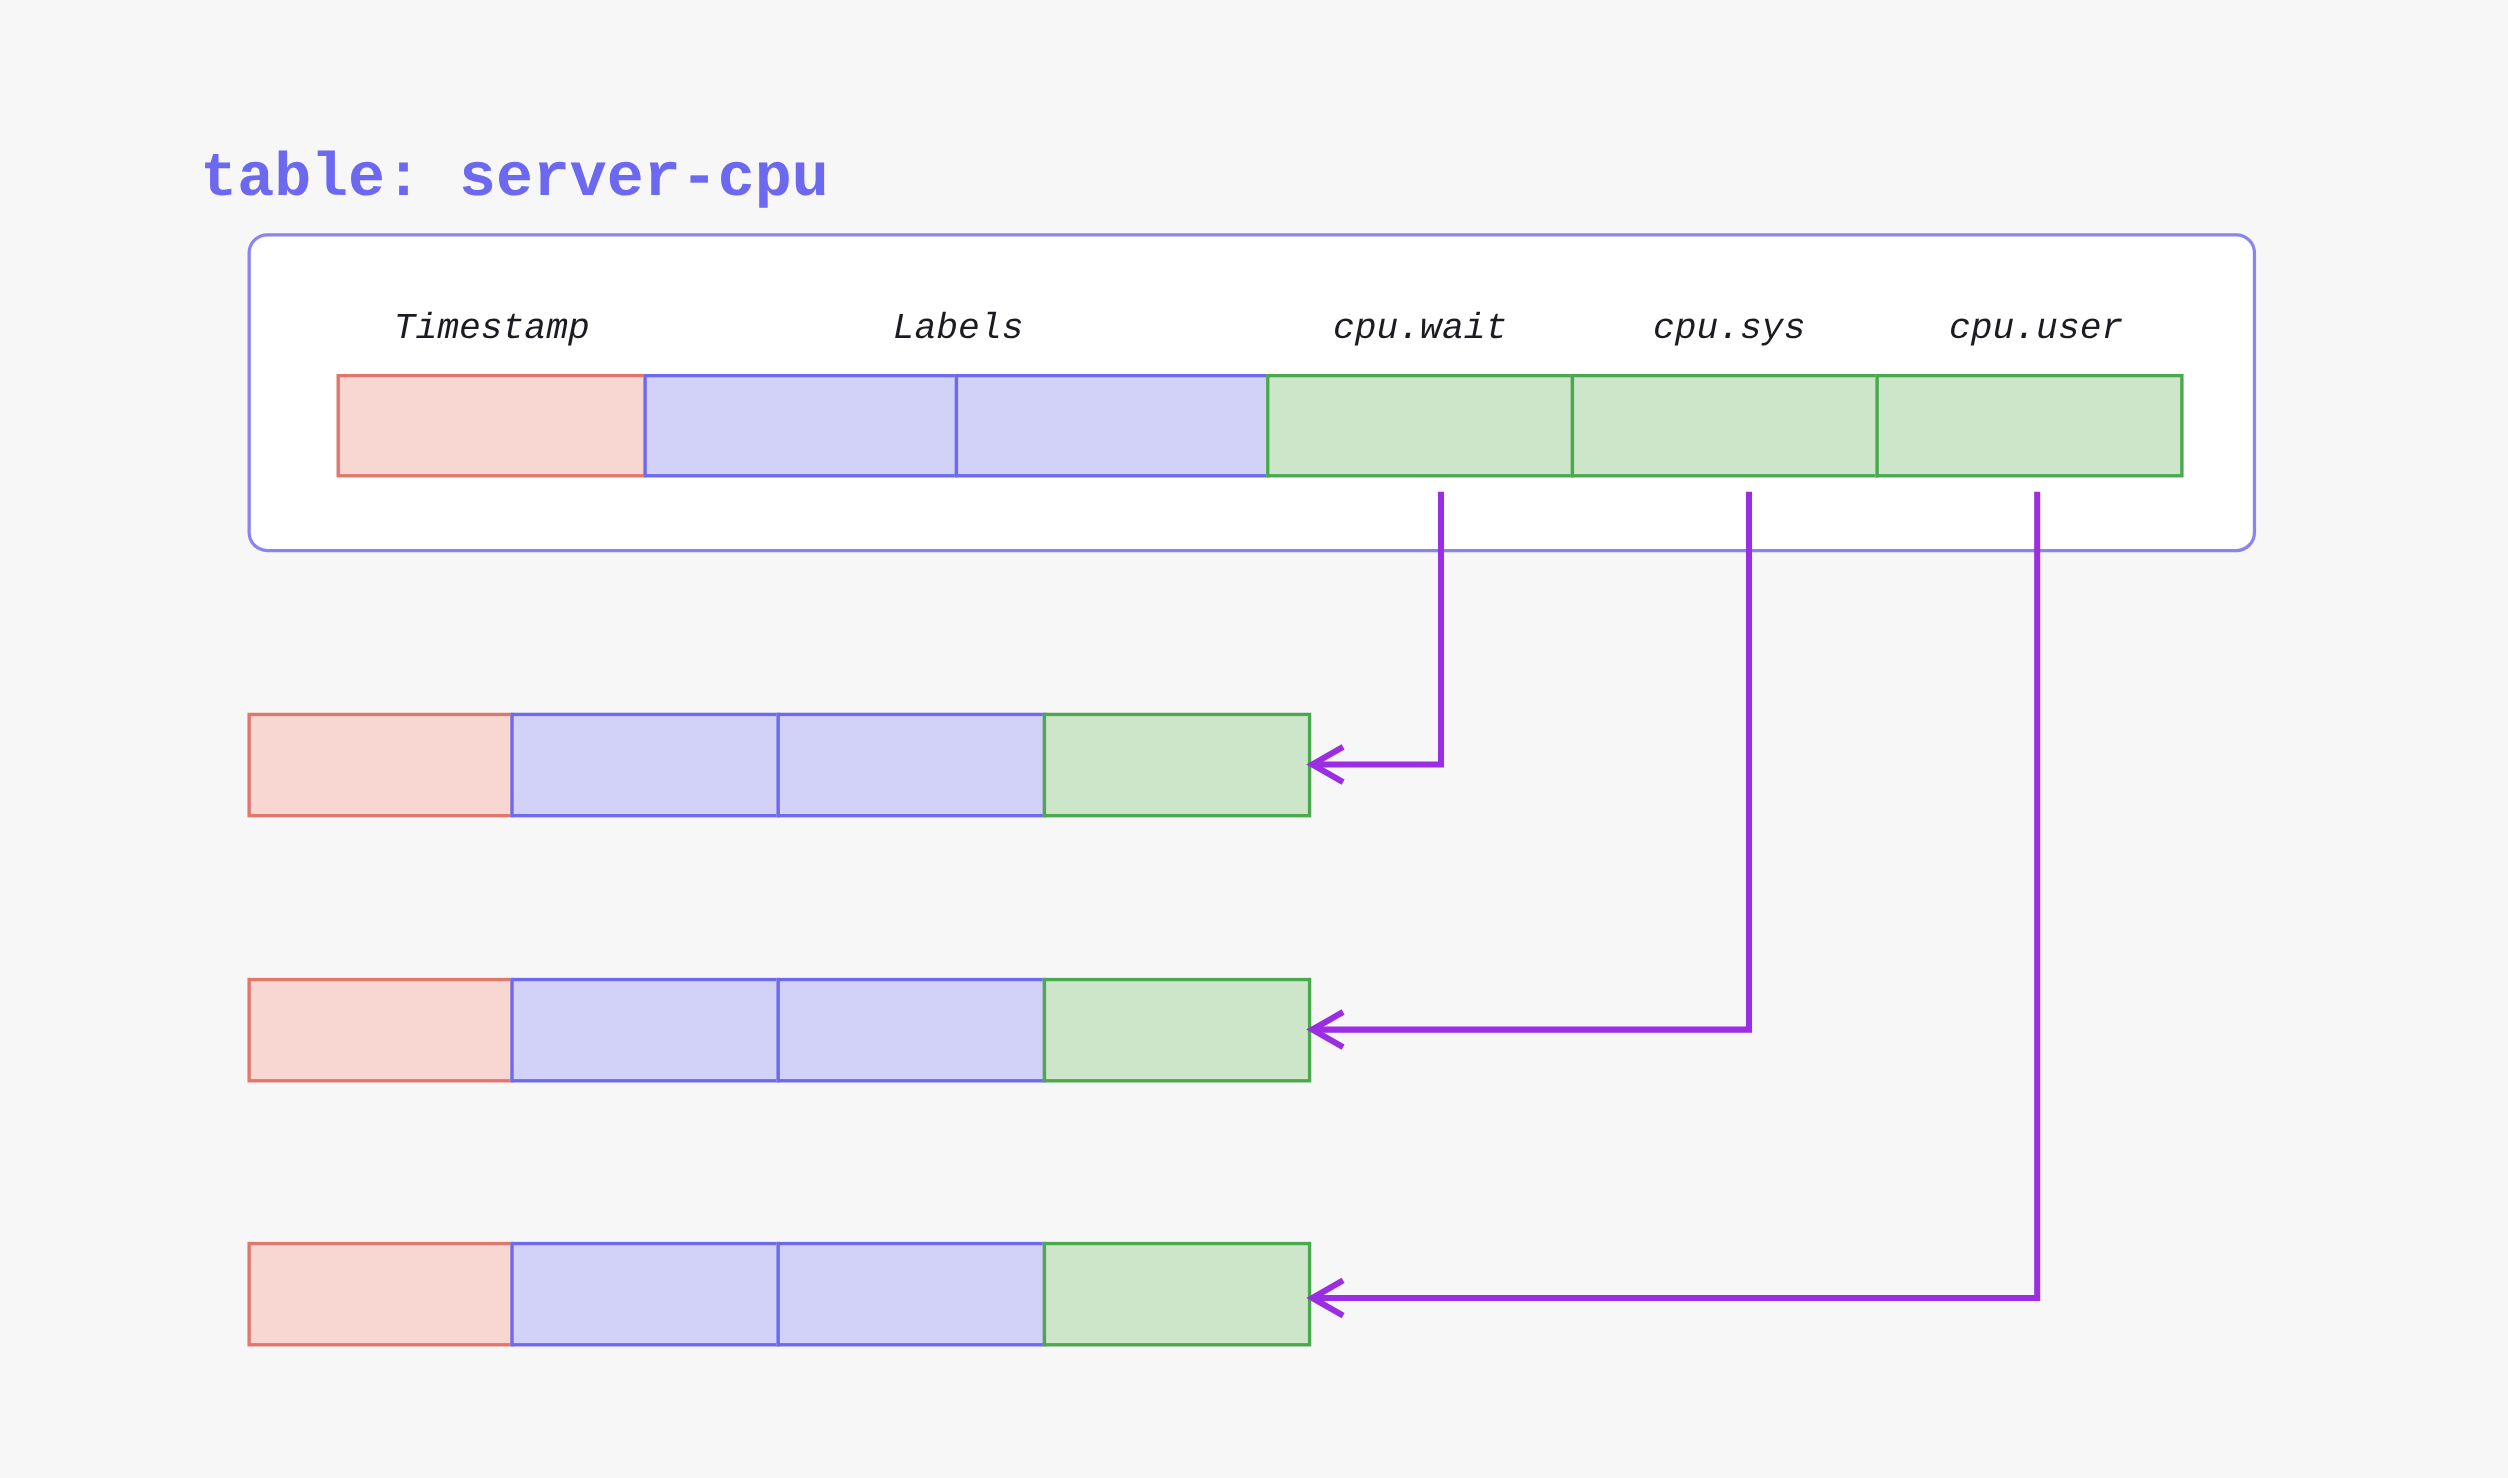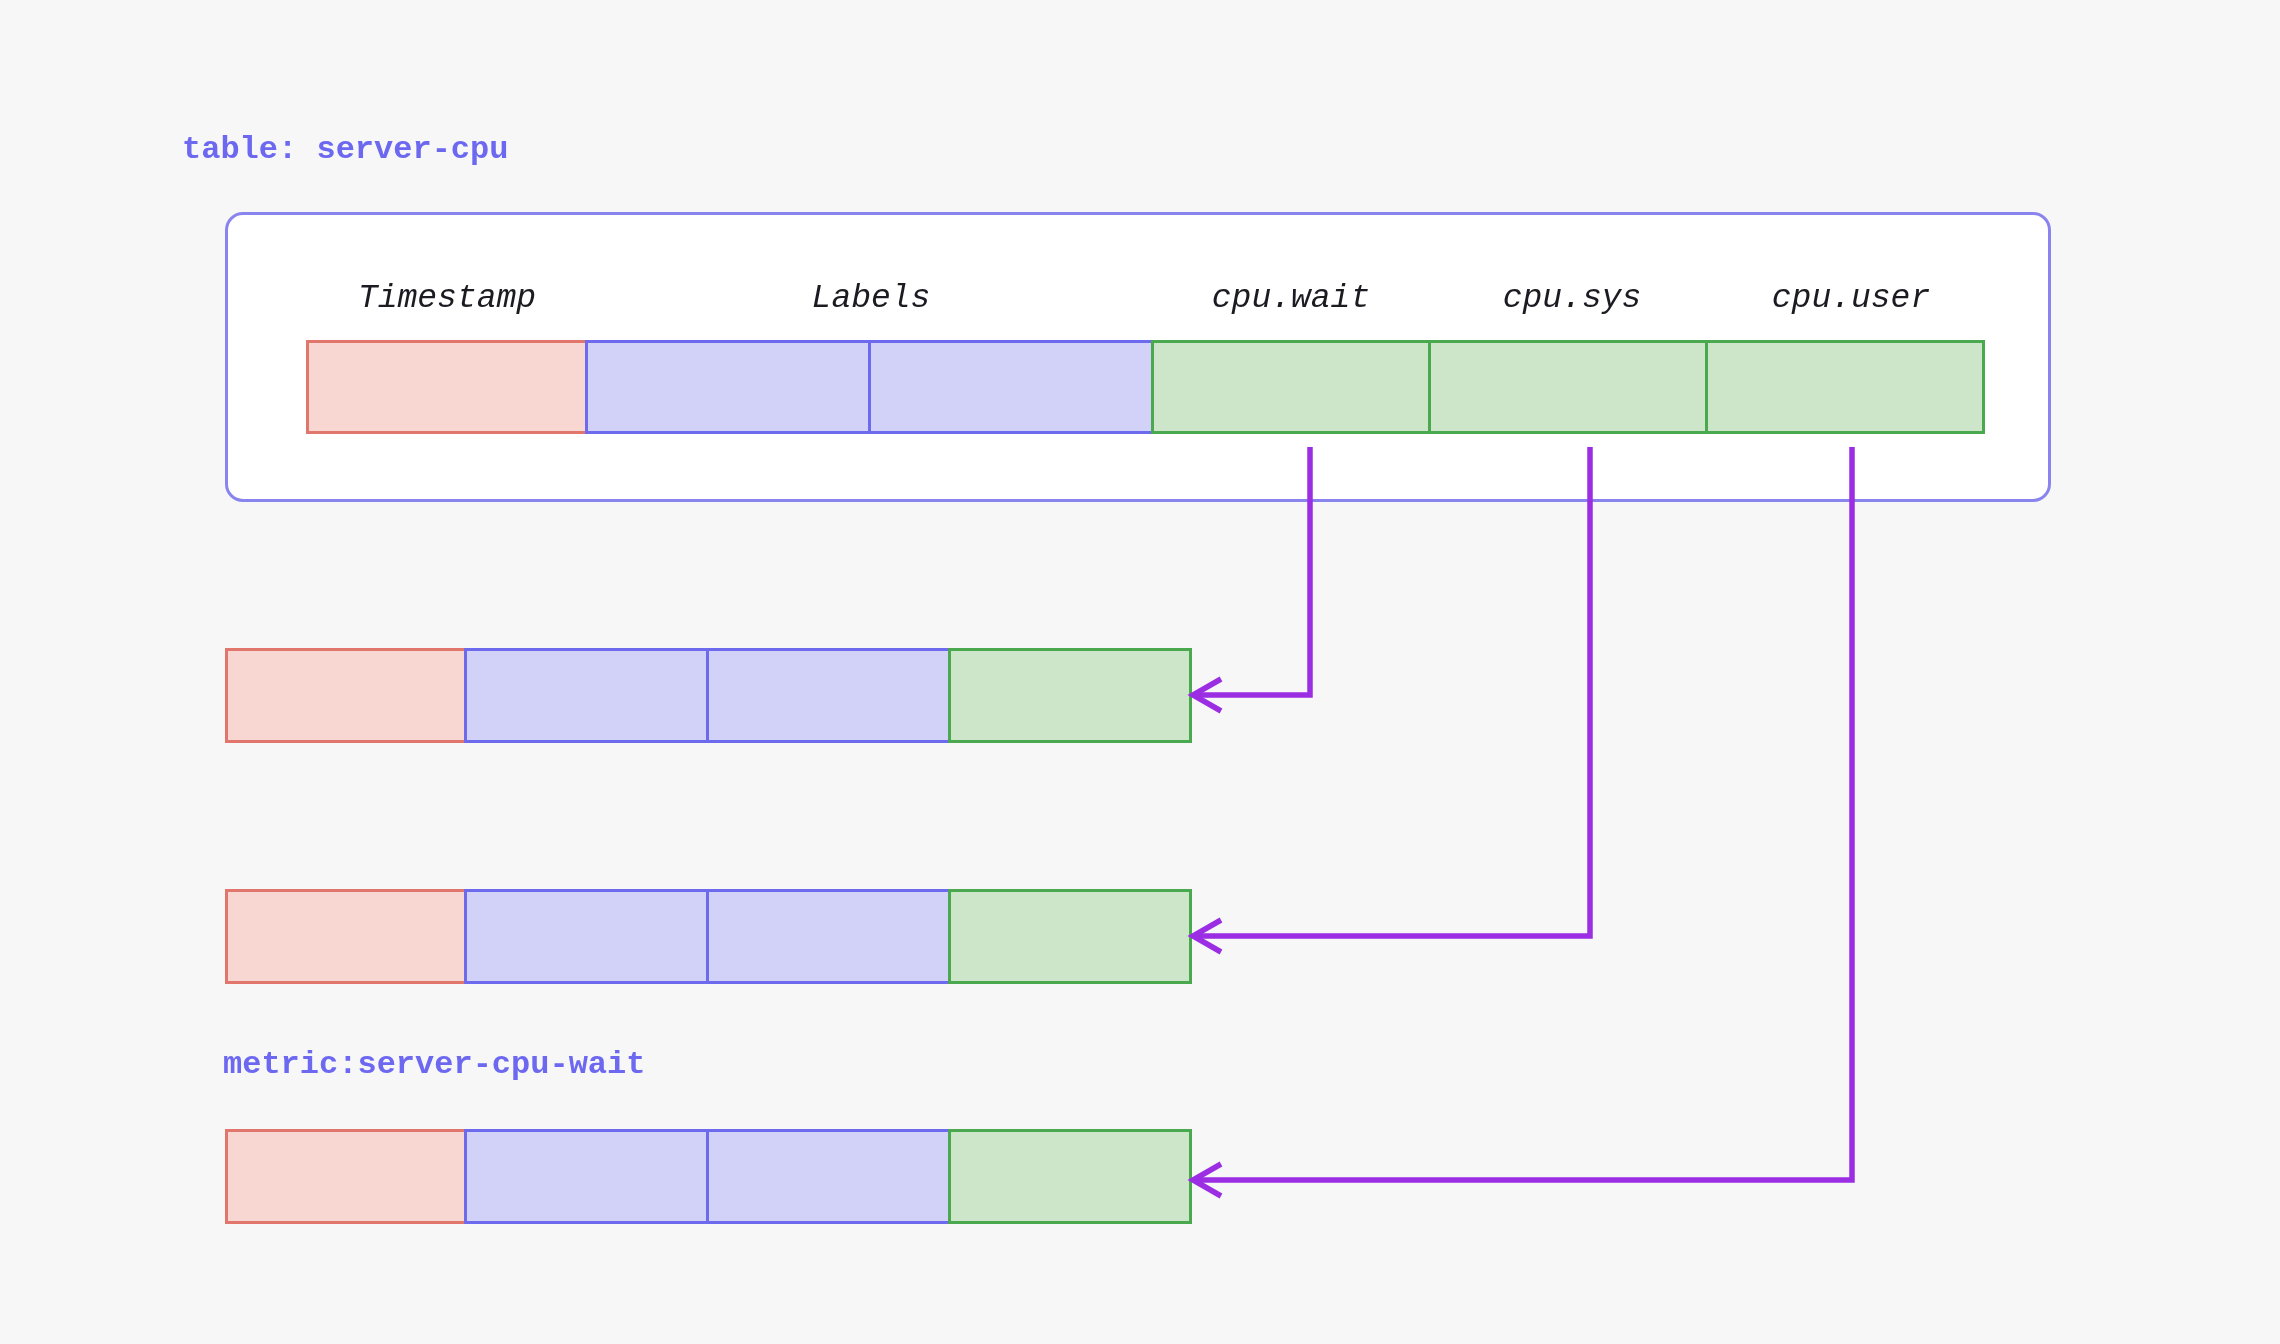--- a/index.html
+++ b/index.html
@@ -10,21 +10,21 @@
   #canvas {
     position: relative;
     width: 2280px;
     height: 1344px;
     background: var(--bg);
     font-family: "Liberation Mono", monospace;
     overflow: hidden;
   }
   .diagram-title {
     position: absolute;
-    font-size: 32px;
+    font-size: 56px;
     line-height: 1;
     font-weight: bold;
     color: var(--accent);
     white-space: pre;
   }
   #table-title { left: 182px; top: 134px; }
   
   #table-box {
     position: absolute;
     left: 225px; top: 212px;
@@ -96,21 +96,20 @@
   <div class="cell ts  metric-cell" style="left:225px; top:648px; width:242px"></div>
   <div class="cell lb  metric-cell" style="left:464px; top:648px; width:245px"></div>
   <div class="cell lb  metric-cell" style="left:706px; top:648px; width:245px"></div>
   <div class="cell val metric-cell" style="left:948px; top:648px; width:244px"></div>
 
   <div class="cell ts  metric-cell" style="left:225px; top:889px; width:242px"></div>
   <div class="cell lb  metric-cell" style="left:464px; top:889px; width:245px"></div>
   <div class="cell lb  metric-cell" style="left:706px; top:889px; width:245px"></div>
   <div class="cell val metric-cell" style="left:948px; top:889px; width:244px"></div>
 
-  <div class="diagram-title" style="left:223px; top:1049px">metric:server-cpu-wait</div>
   <div class="cell ts  metric-cell" style="left:225px; top:1129px; width:242px"></div>
   <div class="cell lb  metric-cell" style="left:464px; top:1129px; width:245px"></div>
   <div class="cell lb  metric-cell" style="left:706px; top:1129px; width:245px"></div>
   <div class="cell val metric-cell" style="left:948px; top:1129px; width:244px"></div>
 
   <svg id="arrow-overlay" viewBox="0 0 2280 1344" xmlns="http://www.w3.org/2000/svg">
 
     <path class="arrow" d="M 1310 447 V 695 H 1196"></path>
     <path class="arrow" d="M 1221 679 L 1193 695 L 1221 711"></path>
 

